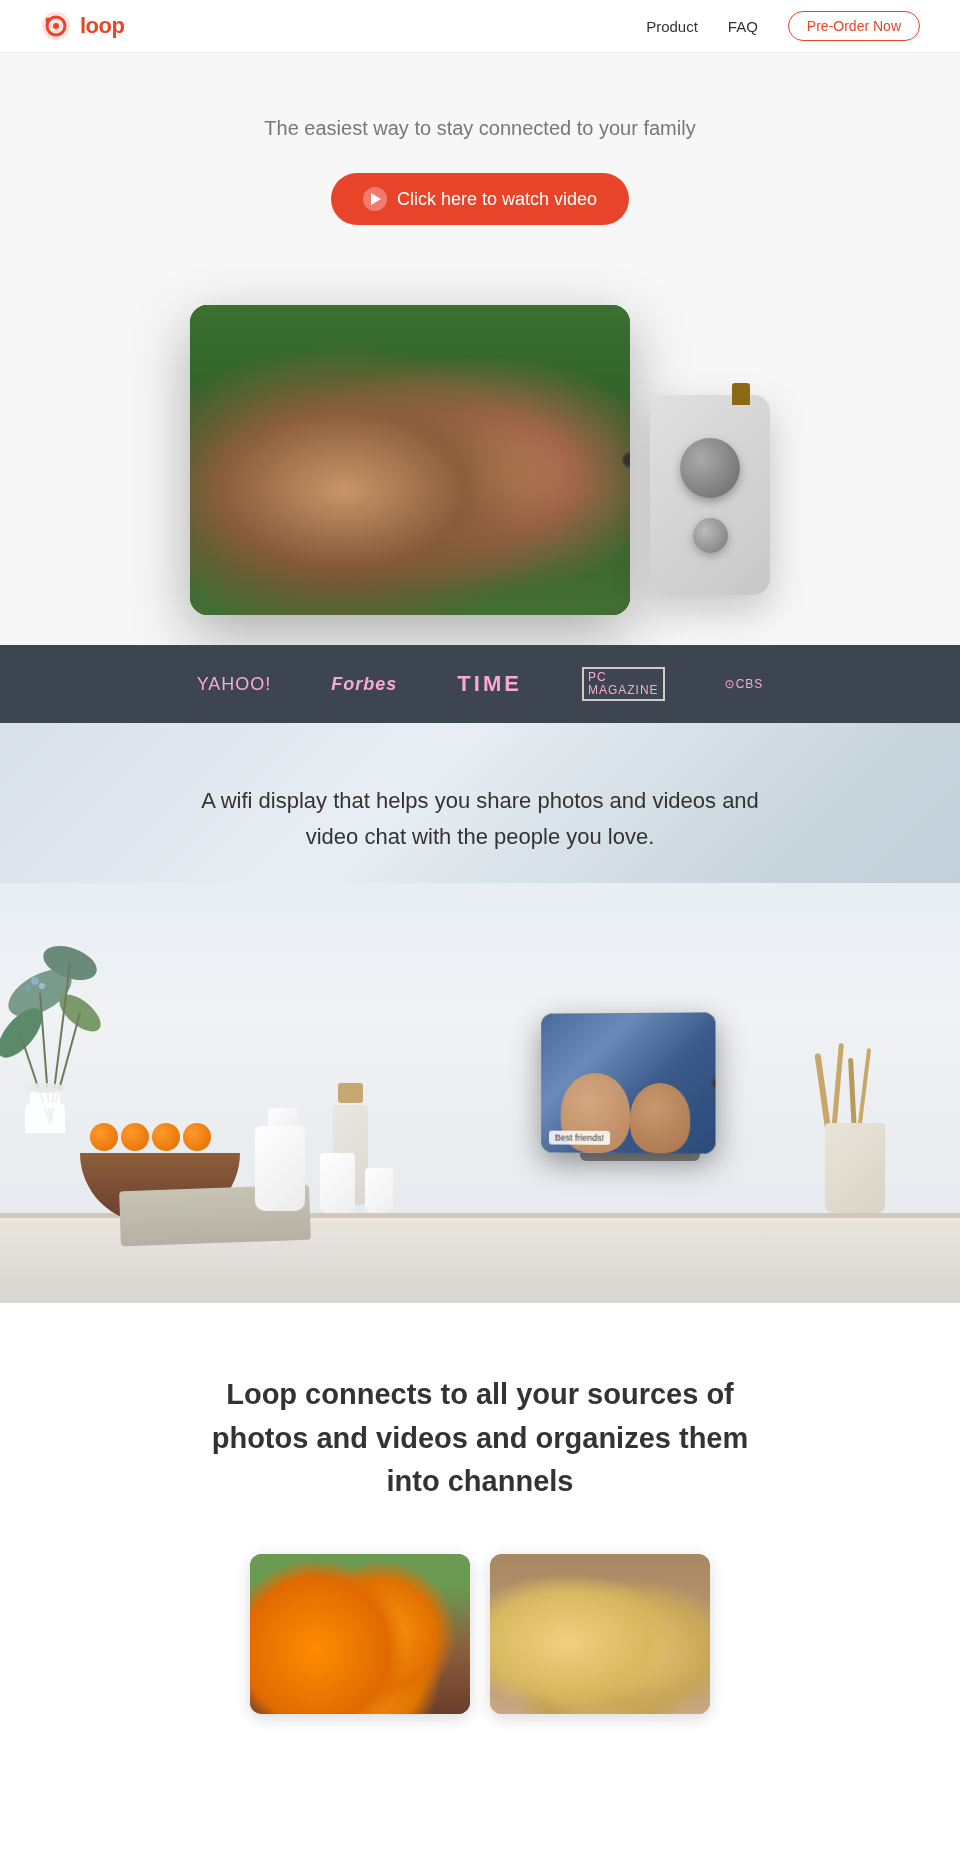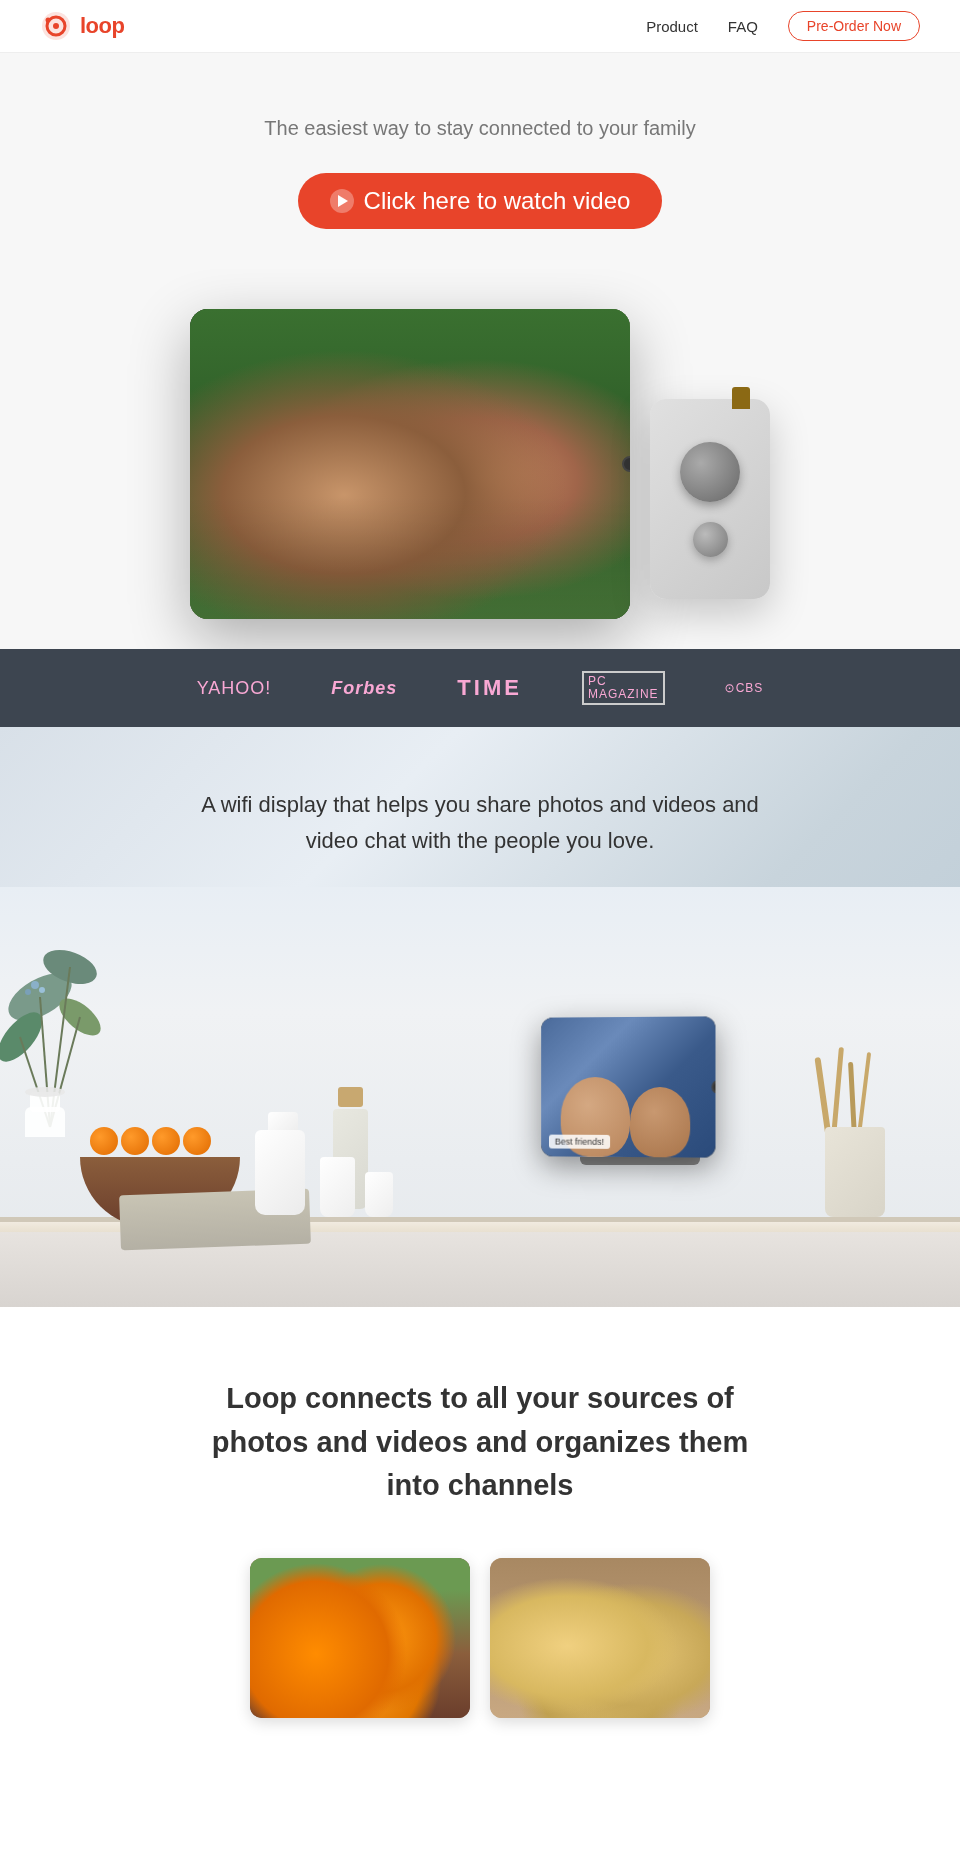--- a/index.html
+++ b/index.html
@@ -75,21 +75,21 @@
     }
     .watch-btn {
       display: flex;
       align-items: center;
       gap: 10px;
       background: #e8442a;
       color: #fff;
       border: none;
       border-radius: 30px;
       padding: 14px 32px;
-      font-size: 24px;
+      font-size: 18px;
       cursor: pointer;
       margin-bottom: 40px;
     }
     .play-icon {
       width: 24px;
       height: 24px;
       background: rgba(255,255,255,0.3);
       border-radius: 50%;
       display: flex;
       align-items: center;

